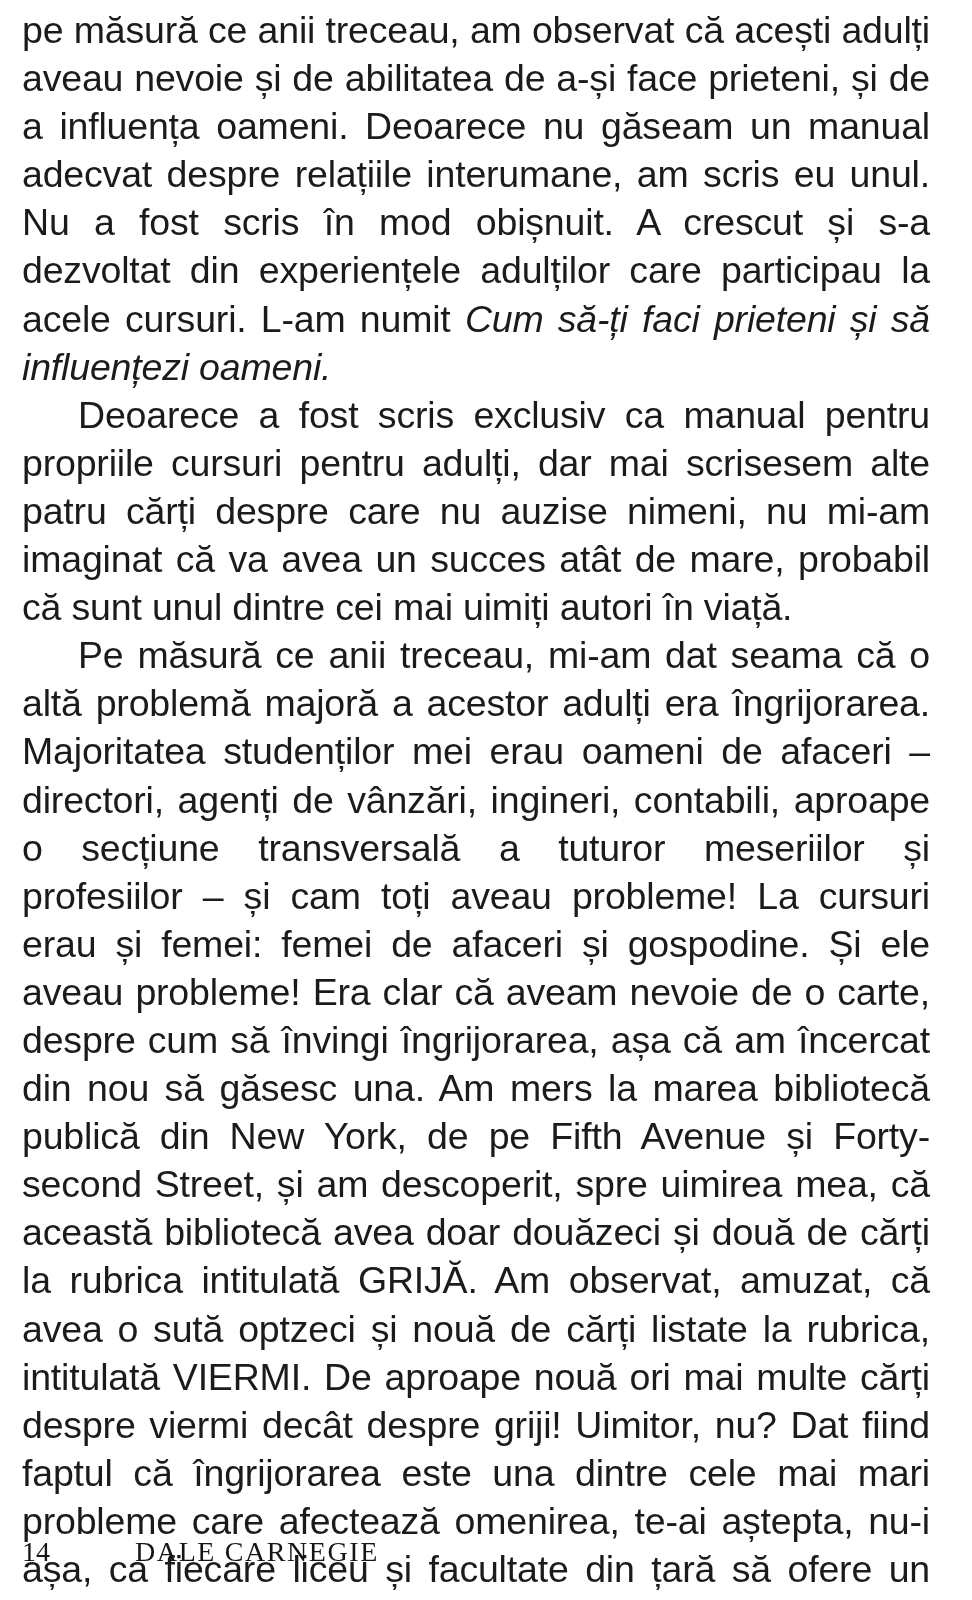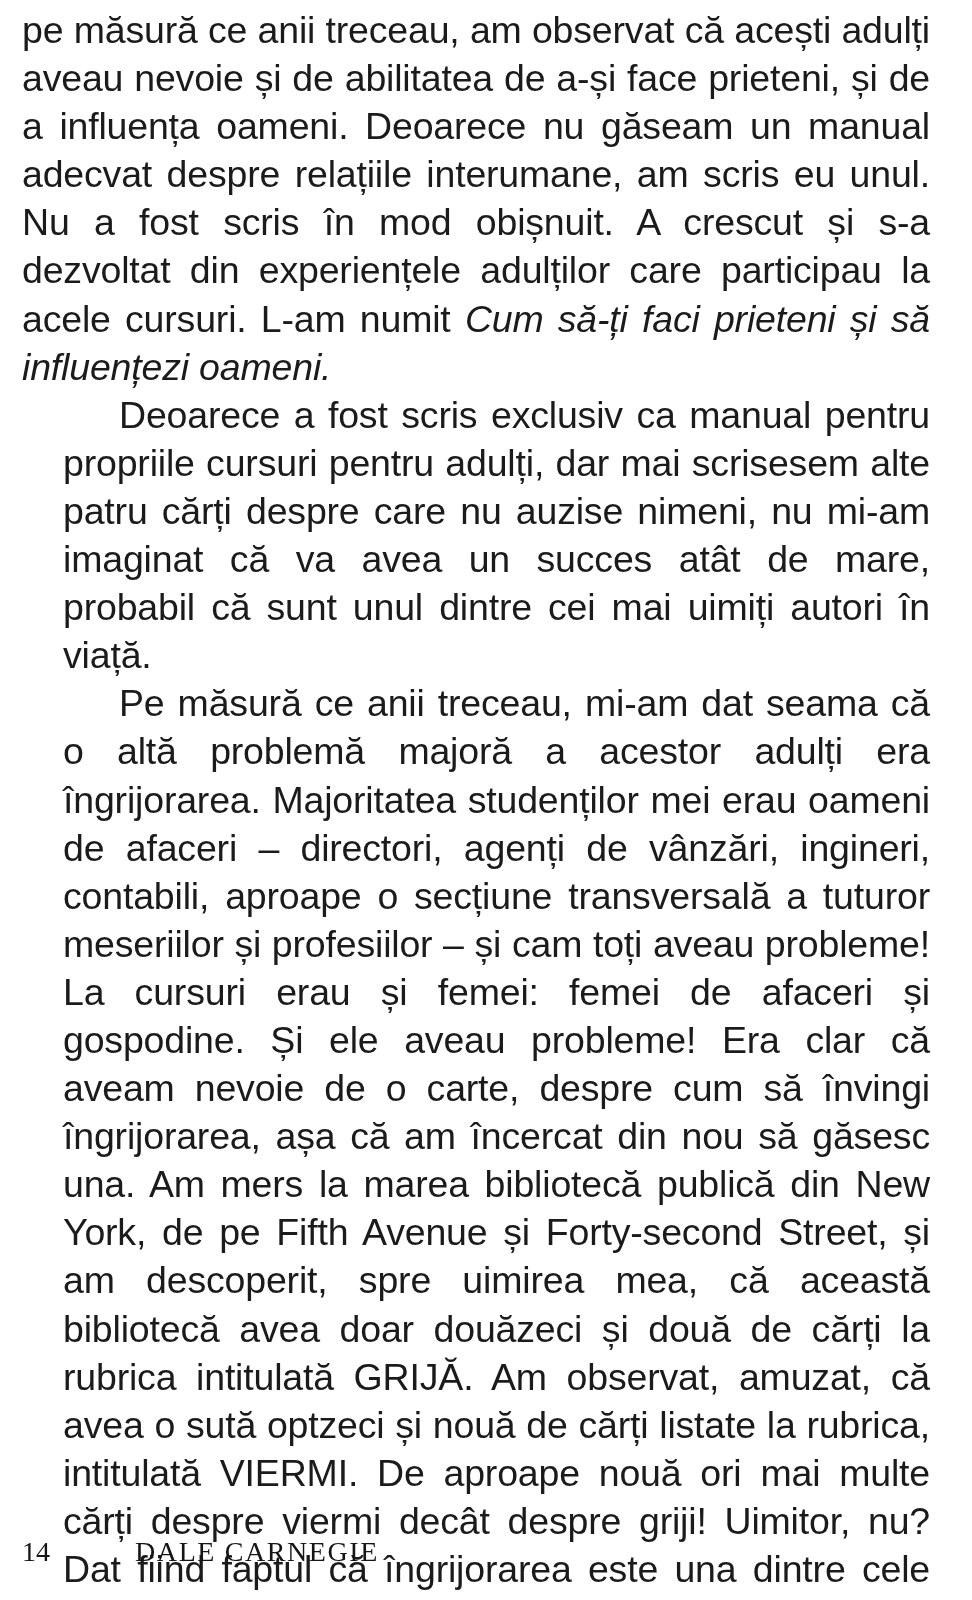--- a/index.html
+++ b/index.html
@@ -41,21 +41,20 @@
 
   .para {
     margin: 0;
     padding: 0;
     text-align: justify;
     text-align-last: left;
   }
 
   .para + .para {
     text-indent: 56px;
-    margin-left: 41px;
   }
 
   .ital {
     font-style: italic;
   }
 
   
   .footer {
     position: absolute;
     left: 22px;

